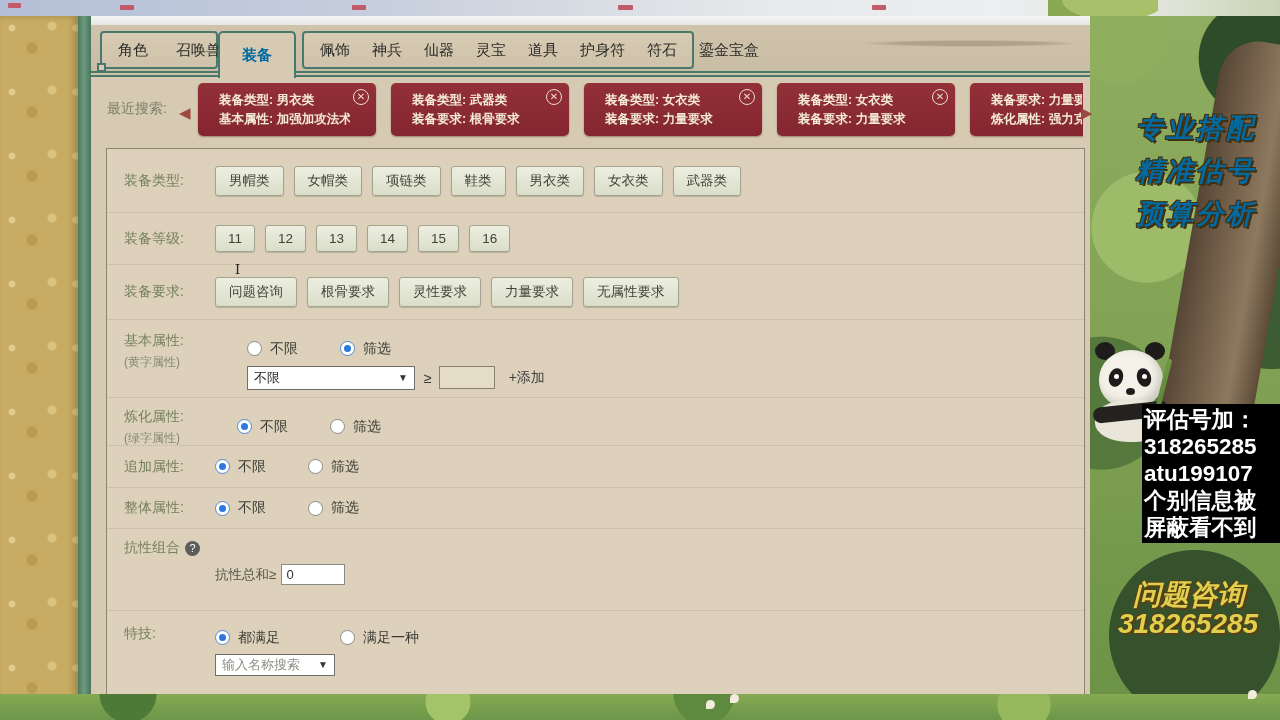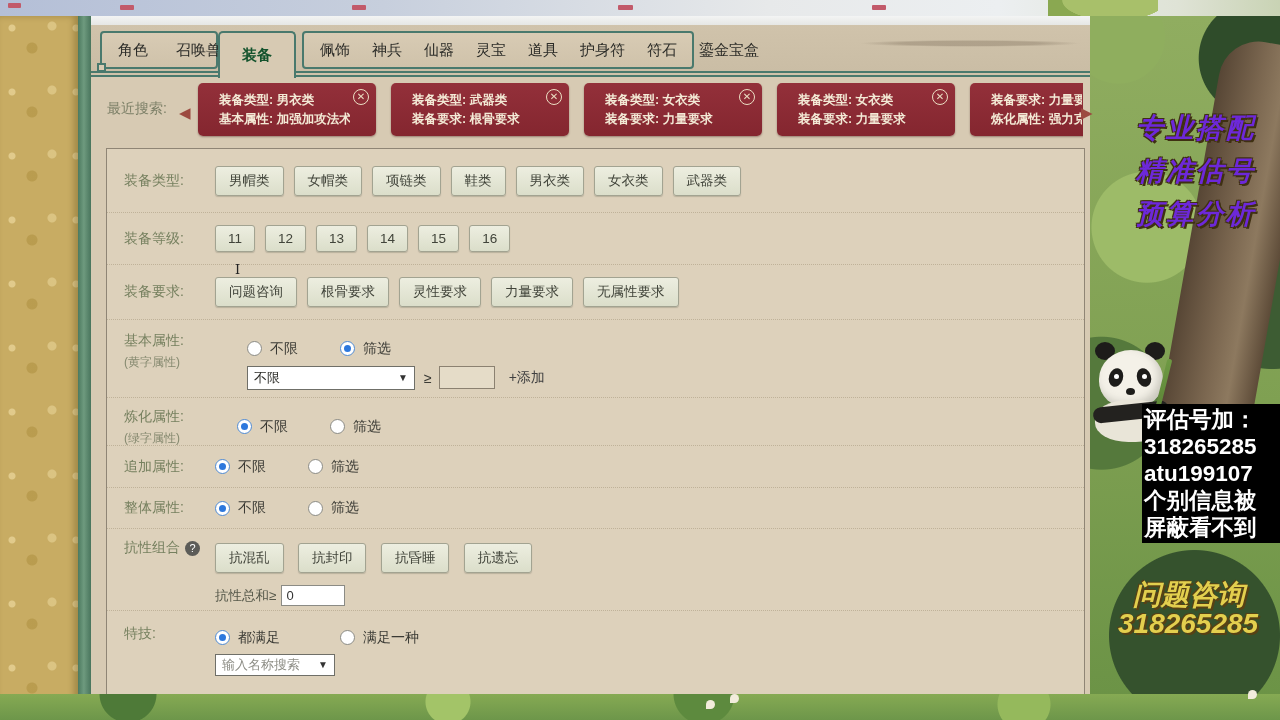--- a/index.html
+++ b/index.html
@@ -63,21 +63,21 @@
       radial-gradient(ellipse at 45% 60%, rgba(150,130,105,.30) 0 60px, transparent 90px),
       radial-gradient(ellipse at 88% 40%, rgba(130,115,95,.40) 0 70px, transparent 110px),
       linear-gradient(#d0c3ab,#cabda5); }
   .strip-line { position:absolute; left:0; top:55px; width:999px; height:6px;
     border-top:2px solid #49796d; border-bottom:2px solid #49796d; background:#cfc2aa; }
   .tab-group { position:absolute; top:15px; height:38px; border:2px solid #49796d; border-radius:4px;
     background:linear-gradient(#d8cbb4,#cfc2aa); display:flex; align-items:center; gap:22px; padding:0 16px; }
   .tab { font-size:15px; color:#2c2c28; white-space:nowrap; cursor:pointer; }
   .tab-active { position:absolute; left:127px; top:15px; width:78px; height:47px; background:#d7cab3;
     border:2px solid #49796d; border-bottom:none; border-radius:5px 5px 0 0; z-index:3;
-    display:flex; align-items:center; justify-content:center; font-size:15px; font-weight:bold; color:#14532d; }
+    display:flex; align-items:center; justify-content:center; font-size:15px; font-weight:bold; color:#0369a1; }
   .tab-square { position:absolute; left:6px; top:47px; width:9px; height:9px; border:2px solid #49796d; background:#d8cbb4; z-index:4; }
 
   
   .recent-label { position:absolute; left:16px; top:84px; font-size:14px; color:#7d8068; }
   .arrow { position:absolute; font-size:15px; color:#9c4a40; }
   .cards-clip { position:absolute; left:104px; top:67px; width:888px; height:56px; overflow:hidden; }
   .card { position:absolute; top:0; width:178px; height:53px; background:linear-gradient(#93303a,#84262f);
     border-radius:5px; color:#f3e9d5; font-size:12.5px; font-weight:bold; padding:8px 26px 6px 21px; line-height:19px;
     box-shadow:0 1px 2px rgba(60,20,20,.4); cursor:pointer; }
   .card .l1,.card .l2 { white-space:nowrap; overflow:hidden; }
@@ -108,21 +108,21 @@
   .gte { font-size:14px; color:#3a3a34; margin:0 7px 0 9px; }
   .addlink { font-size:14px; color:#404040; margin-left:14px; cursor:pointer; }
   .help { display:inline-block; width:15px; height:15px; border-radius:50%; background:#5c5c58; color:#fff;
     font-size:11px; line-height:15px; text-align:center; margin-left:5px; cursor:pointer; }
   .sum-line { display:flex; align-items:center; font-size:13.5px; color:#56584a; }
   .sum-input { width:64px; height:21px; background:#fff; border:1px solid #8b8b85; font-size:13px; color:#333; padding:0 4px; margin-left:5px; }
   .cursorI { position:absolute; left:144px; top:246px; font-family:"DejaVu Serif",serif; font-size:13px; color:#222; z-index:5; }
   .pbtn { height:28px; background:linear-gradient(#e9ebdc,#dadcc8); border:1px solid #a2a391; border-radius:3px; margin-right:8px; }
 
   
-  .promo { position:absolute; font-weight:bold; font-style:italic; font-size:27px; letter-spacing:3px; color:#6d28d9;
+  .promo { position:absolute; font-weight:bold; font-style:italic; font-size:27px; letter-spacing:3px; color:#0369a1;
     text-shadow:2px 2px 0 #3f3012, -1px -1px 0 #3f3012, 1px -1px 0 #3f3012, -1px 1px 0 #3f3012; white-space:nowrap; z-index:8; }
   .blackblock { position:absolute; left:1142px; top:404px; width:138px; background:#000; color:#fff;
     font-weight:bold; font-size:22.5px; line-height:27px; padding:2px 0 2px 2px; z-index:8; white-space:nowrap; }
   .yellow2 { position:absolute; font-weight:bold; font-style:italic; font-size:28px; color:#e3cf4e;
     text-shadow:2px 2px 0 #574114, -1px -1px 0 #574114; white-space:nowrap; z-index:8; }
 </style>
 </head>
 <body>
 
 <div id="stage">
@@ -297,26 +297,20 @@
           <span class="radio"></span>
           <span>筛选</span>
         </div>
       </div>
 
       <div class="row top" style="height:82px;padding-top:10px;">
         <div class="lbl">
           <span>抗性组合</span><span class="help">?</span>
         </div>
         <div>
-          <div style="margin-bottom:12px;">
-            <button class="btn">抗混乱</button>
-            <button class="btn">抗封印</button>
-            <button class="btn">抗昏睡</button>
-            <button class="btn">抗遗忘</button>
-          </div>
           <div class="sum-line">
             <span>抗性总和≥</span>
             <input class="sum-input" value="0" style="">
           </div>
         </div>
       </div>
 
       <div class="row top nb" style="height:68px;padding-top:14px;">
         <div class="lbl">特技:</div>
         <div>

